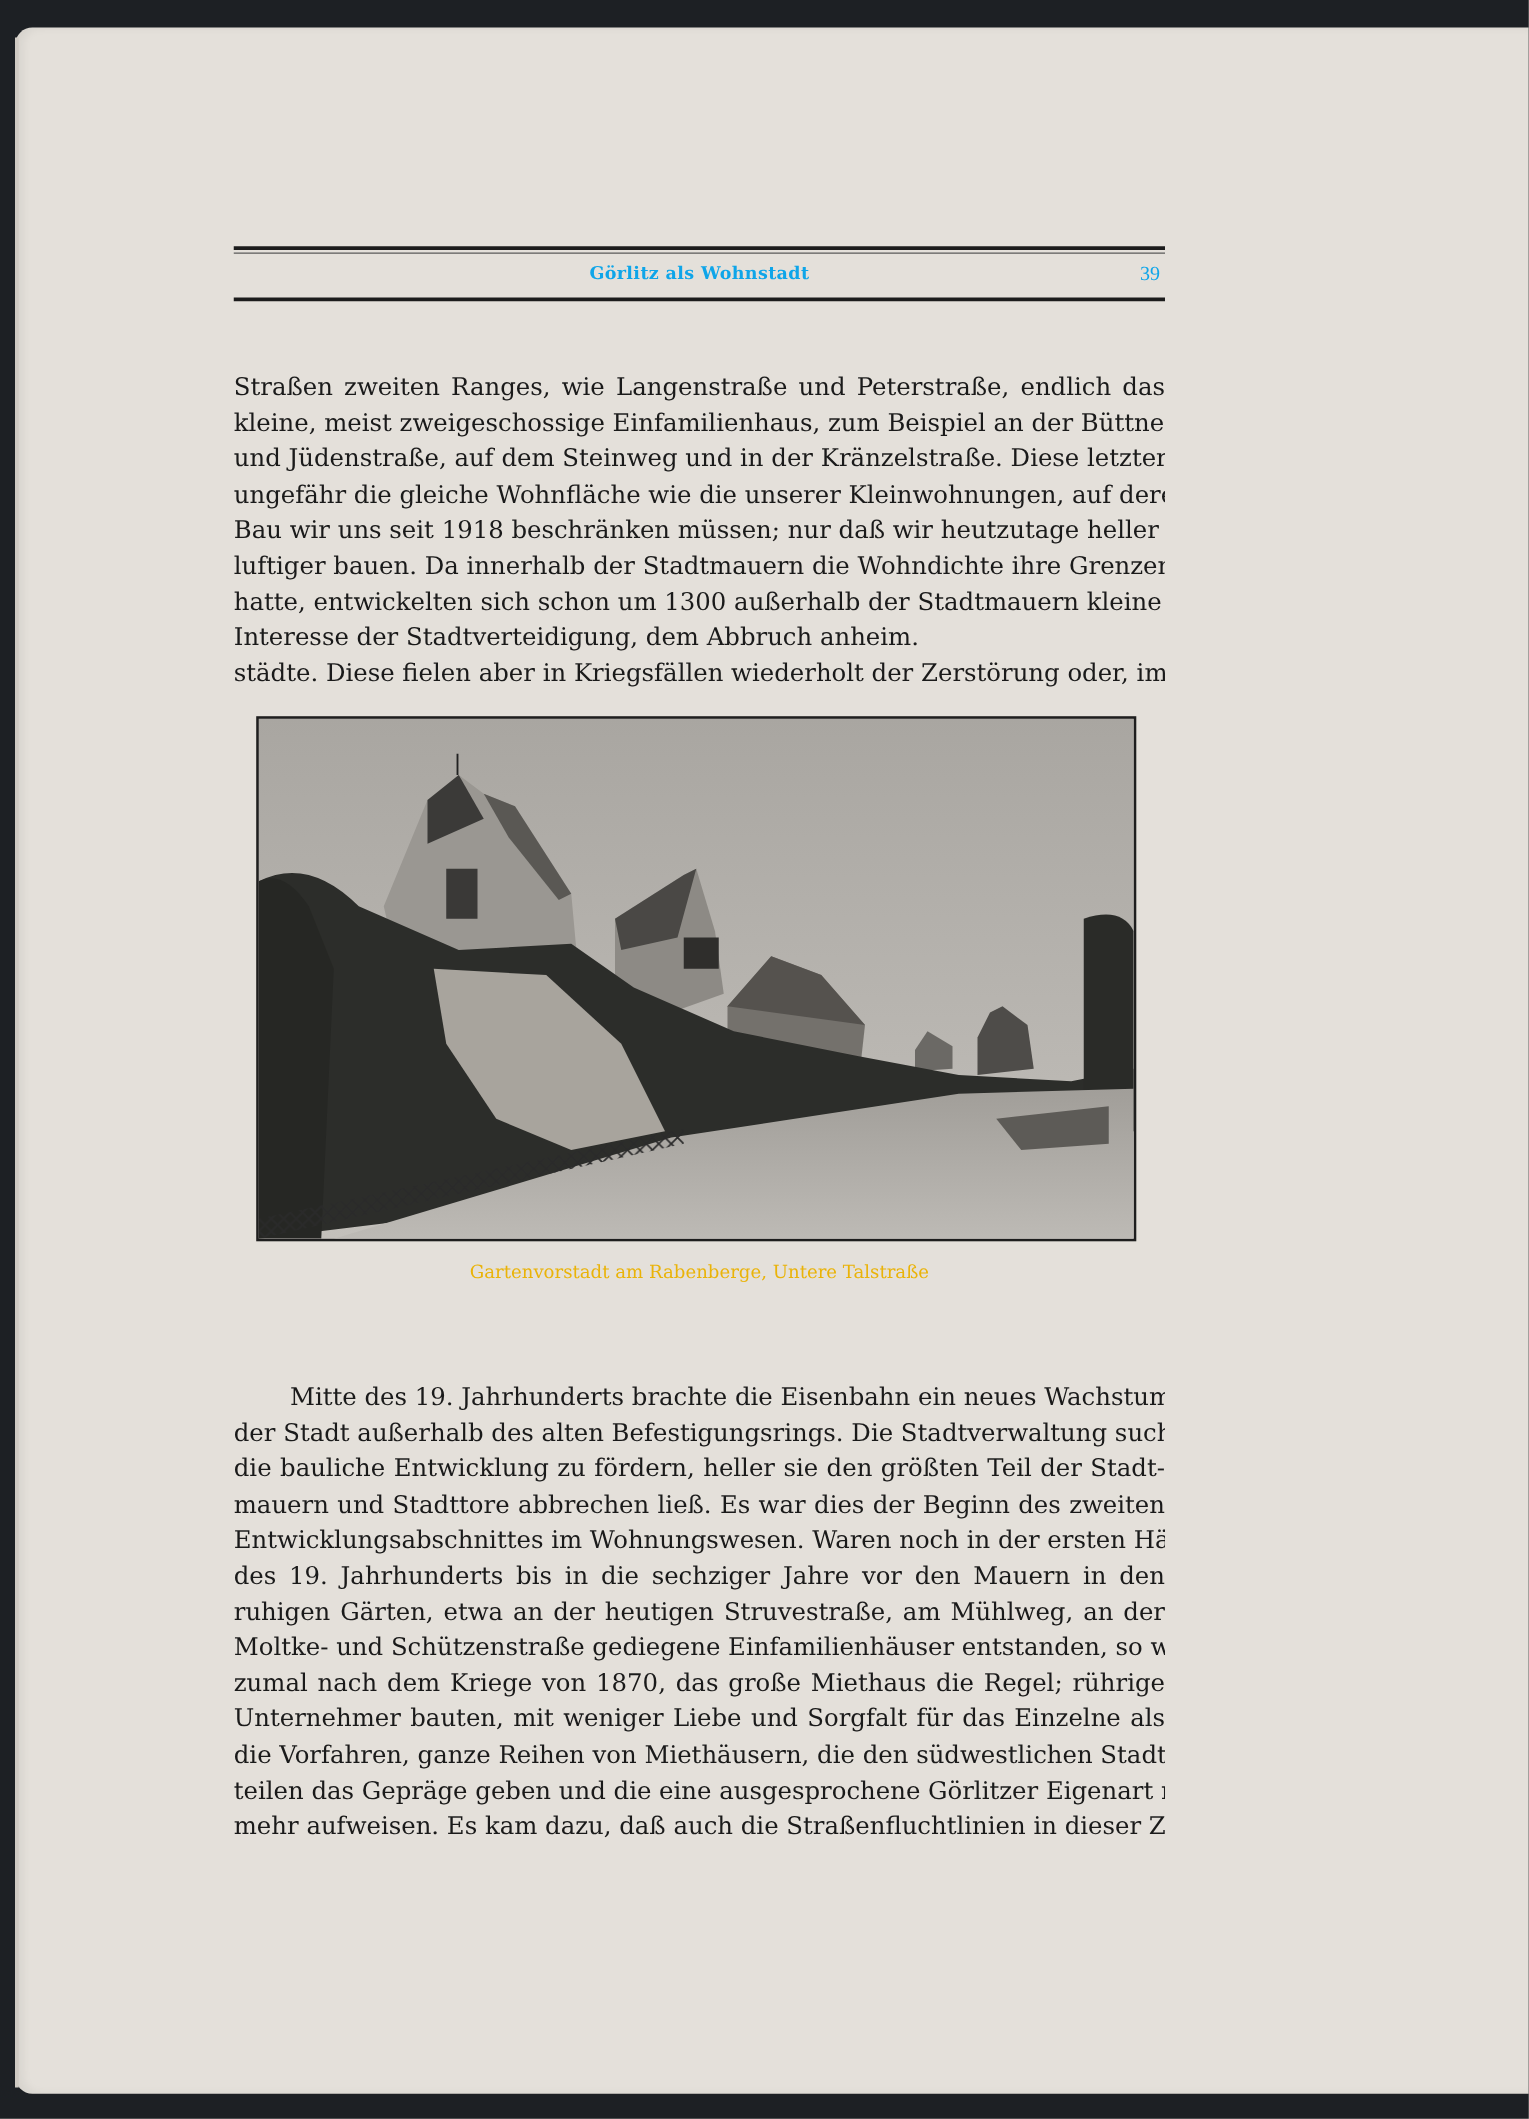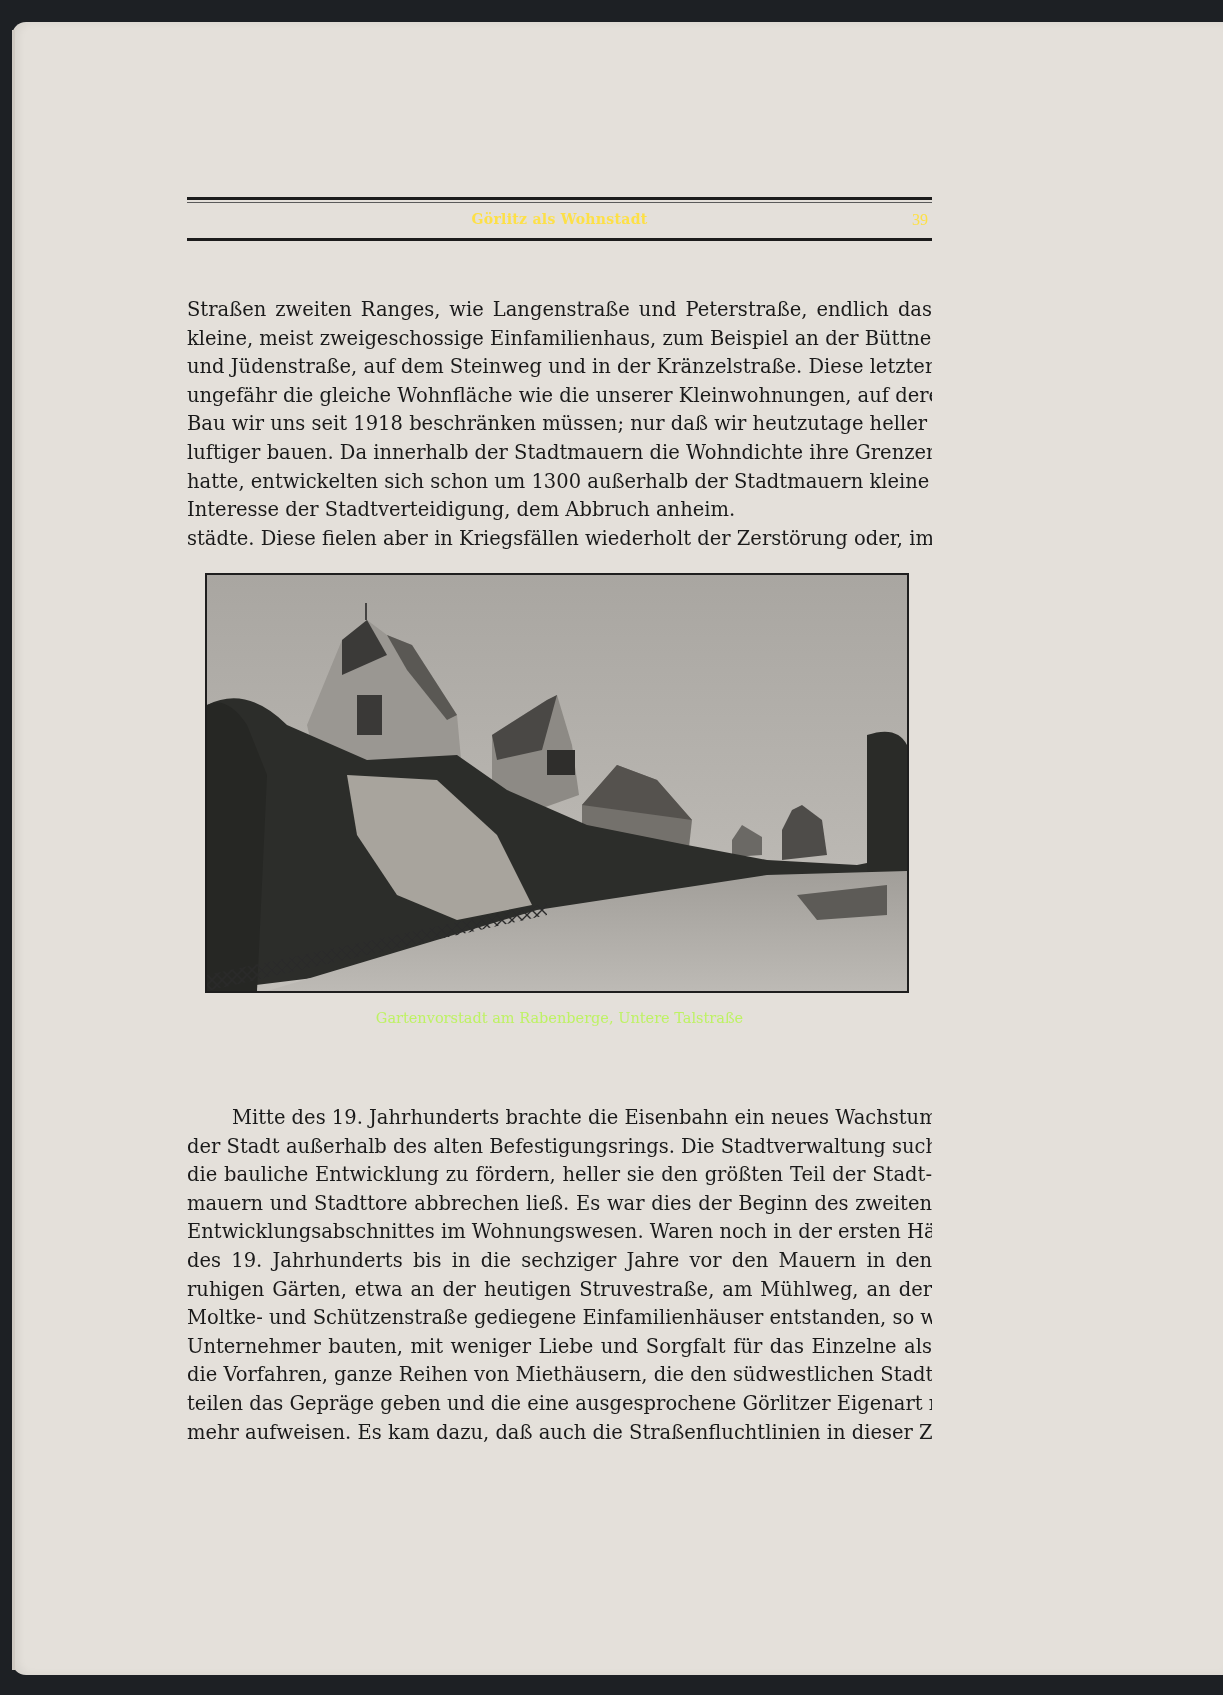--- a/index.html
+++ b/index.html
@@ -15,21 +15,21 @@
     box-shadow: inset 6px 0 8px rgba(0,0,0,0.06);
   }
   .page-edge {
     position: absolute; left: 12px; top: 30px; width: 3px; height: 1640px;
     background: #cfcac3;
   }
   .rule-top1 { position: absolute; left: 187px; top: 197px; width: 745px; height: 3px; background: #1c1c1c; }
   .rule-top2 { position: absolute; left: 187px; top: 202px; width: 745px; height: 1px; background: #5a5a5a; }
   .running-head {
     position: absolute; left: 187px; top: 211px; width: 745px; height: 22px;
-    font-size: 14px; color: #fde047;
+    font-size: 14px; color: #0ea5e9;
   }
   .running-title { position: absolute; left: 0; right: 0; text-align: center; top: 0; font-weight: bold; letter-spacing: 0.3px; }
   .page-number { position: absolute; right: 4px; top: 0; font-family: Liberation Serif, serif; font-size: 16px; }
   .rule-bottom { position: absolute; left: 187px; top: 238px; width: 745px; height: 3px; background: #1c1c1c; }
 
   .body-text {
     position: absolute; left: 187px; width: 745px;
     font-family: "DejaVu Serif", serif; font-size: 19.5px; line-height: 28.6px;
     color: #1a1a1a; text-align: justify; margin-top: 40px;
   }
@@ -38,21 +38,21 @@
   .line { display: block; text-align: justify; text-align-last: justify; white-space: nowrap; overflow: hidden; }
   .line.last { text-align-last: left; }
 
   .photo {
     position: absolute; left: 205px; top: 573px; width: 700px; height: 416px;
     border: 2px solid #1e1e1e; overflow: hidden; background: #b9b6b1;
   }
   .photo svg { display: block; }
   .caption {
     position: absolute; left: 187px; top: 1010px; width: 745px; text-align: center;
-    font-size: 14.5px; color: #bef264;
+    font-size: 14.5px; color: #eab308;
   }
 </style>
 </head>
 <body>
 
 <div class="page"></div>
 <div class="page-edge"></div>
 
 <div class="rule-top1"></div>
 <div class="rule-top2"></div>
@@ -128,17 +128,18 @@
 
 <div class="body-text para2">
   <span class="line">Mitte des 19. Jahrhunderts brachte die Eisenbahn ein neues Wachstum</span>
   <span class="line" style="text-indent:0">der Stadt außerhalb des alten Befestigungsrings. Die Stadtverwaltung suchte</span>
   <span class="line" style="text-indent:0">die bauliche Entwicklung zu fördern, heller sie den größten Teil der Stadt-</span>
   <span class="line" style="text-indent:0">mauern und Stadttore abbrechen ließ. Es war dies der Beginn des zweiten</span>
   <span class="line" style="text-indent:0">Entwicklungsabschnittes im Wohnungswesen. Waren noch in der ersten Hälfte</span>
   <span class="line" style="text-indent:0">des 19. Jahrhunderts bis in die sechziger Jahre vor den Mauern in den</span>
   <span class="line" style="text-indent:0">ruhigen Gärten, etwa an der heutigen Struvestraße, am Mühlweg, an der</span>
   <span class="line" style="text-indent:0">Moltke- und Schützenstraße gediegene Einfamilienhäuser entstanden, so wurde,</span>
+  <span class="line" style="text-indent:0">zumal nach dem Kriege von 1870, das große Miethaus die Regel; rührige</span>
   <span class="line" style="text-indent:0">Unternehmer bauten, mit weniger Liebe und Sorgfalt für das Einzelne als</span>
   <span class="line" style="text-indent:0">die Vorfahren, ganze Reihen von Miethäusern, die den südwestlichen Stadt-</span>
   <span class="line" style="text-indent:0">teilen das Gepräge geben und die eine ausgesprochene Görlitzer Eigenart nicht</span>
   <span class="line" style="text-indent:0">mehr aufweisen. Es kam dazu, daß auch die Straßenfluchtlinien in dieser Zeit,</span>
 </div>
 
 </body></html>

